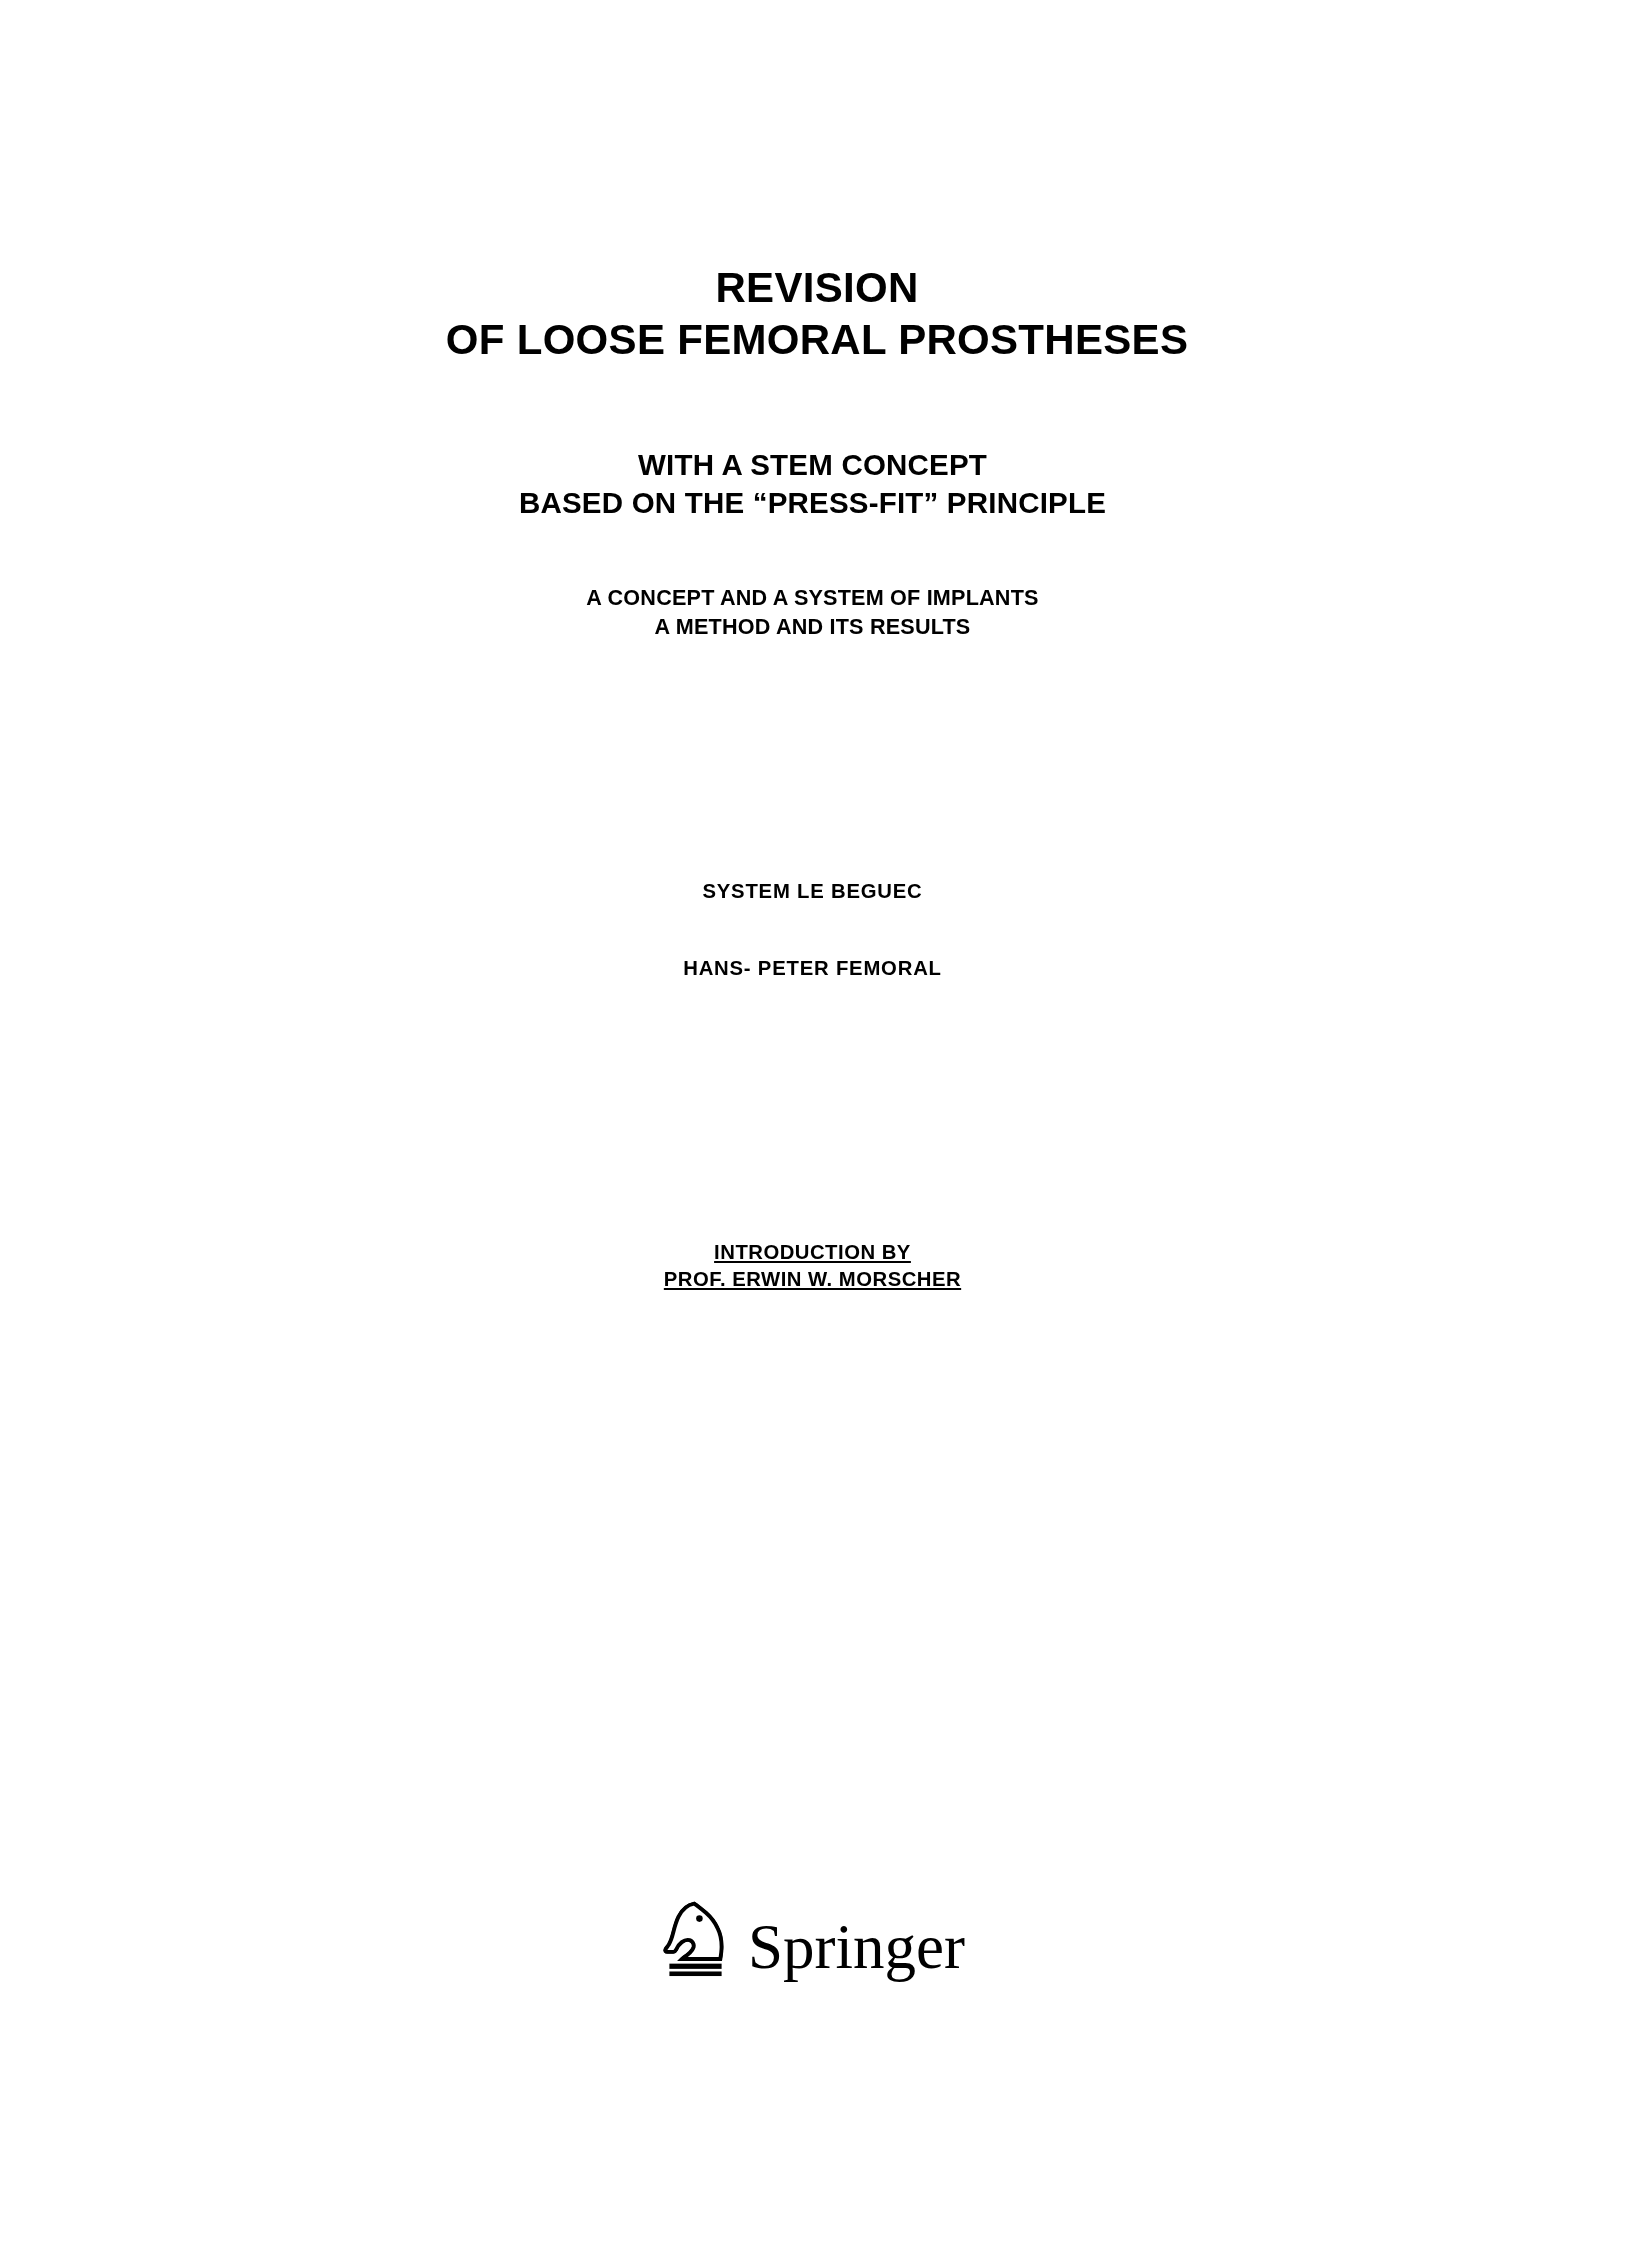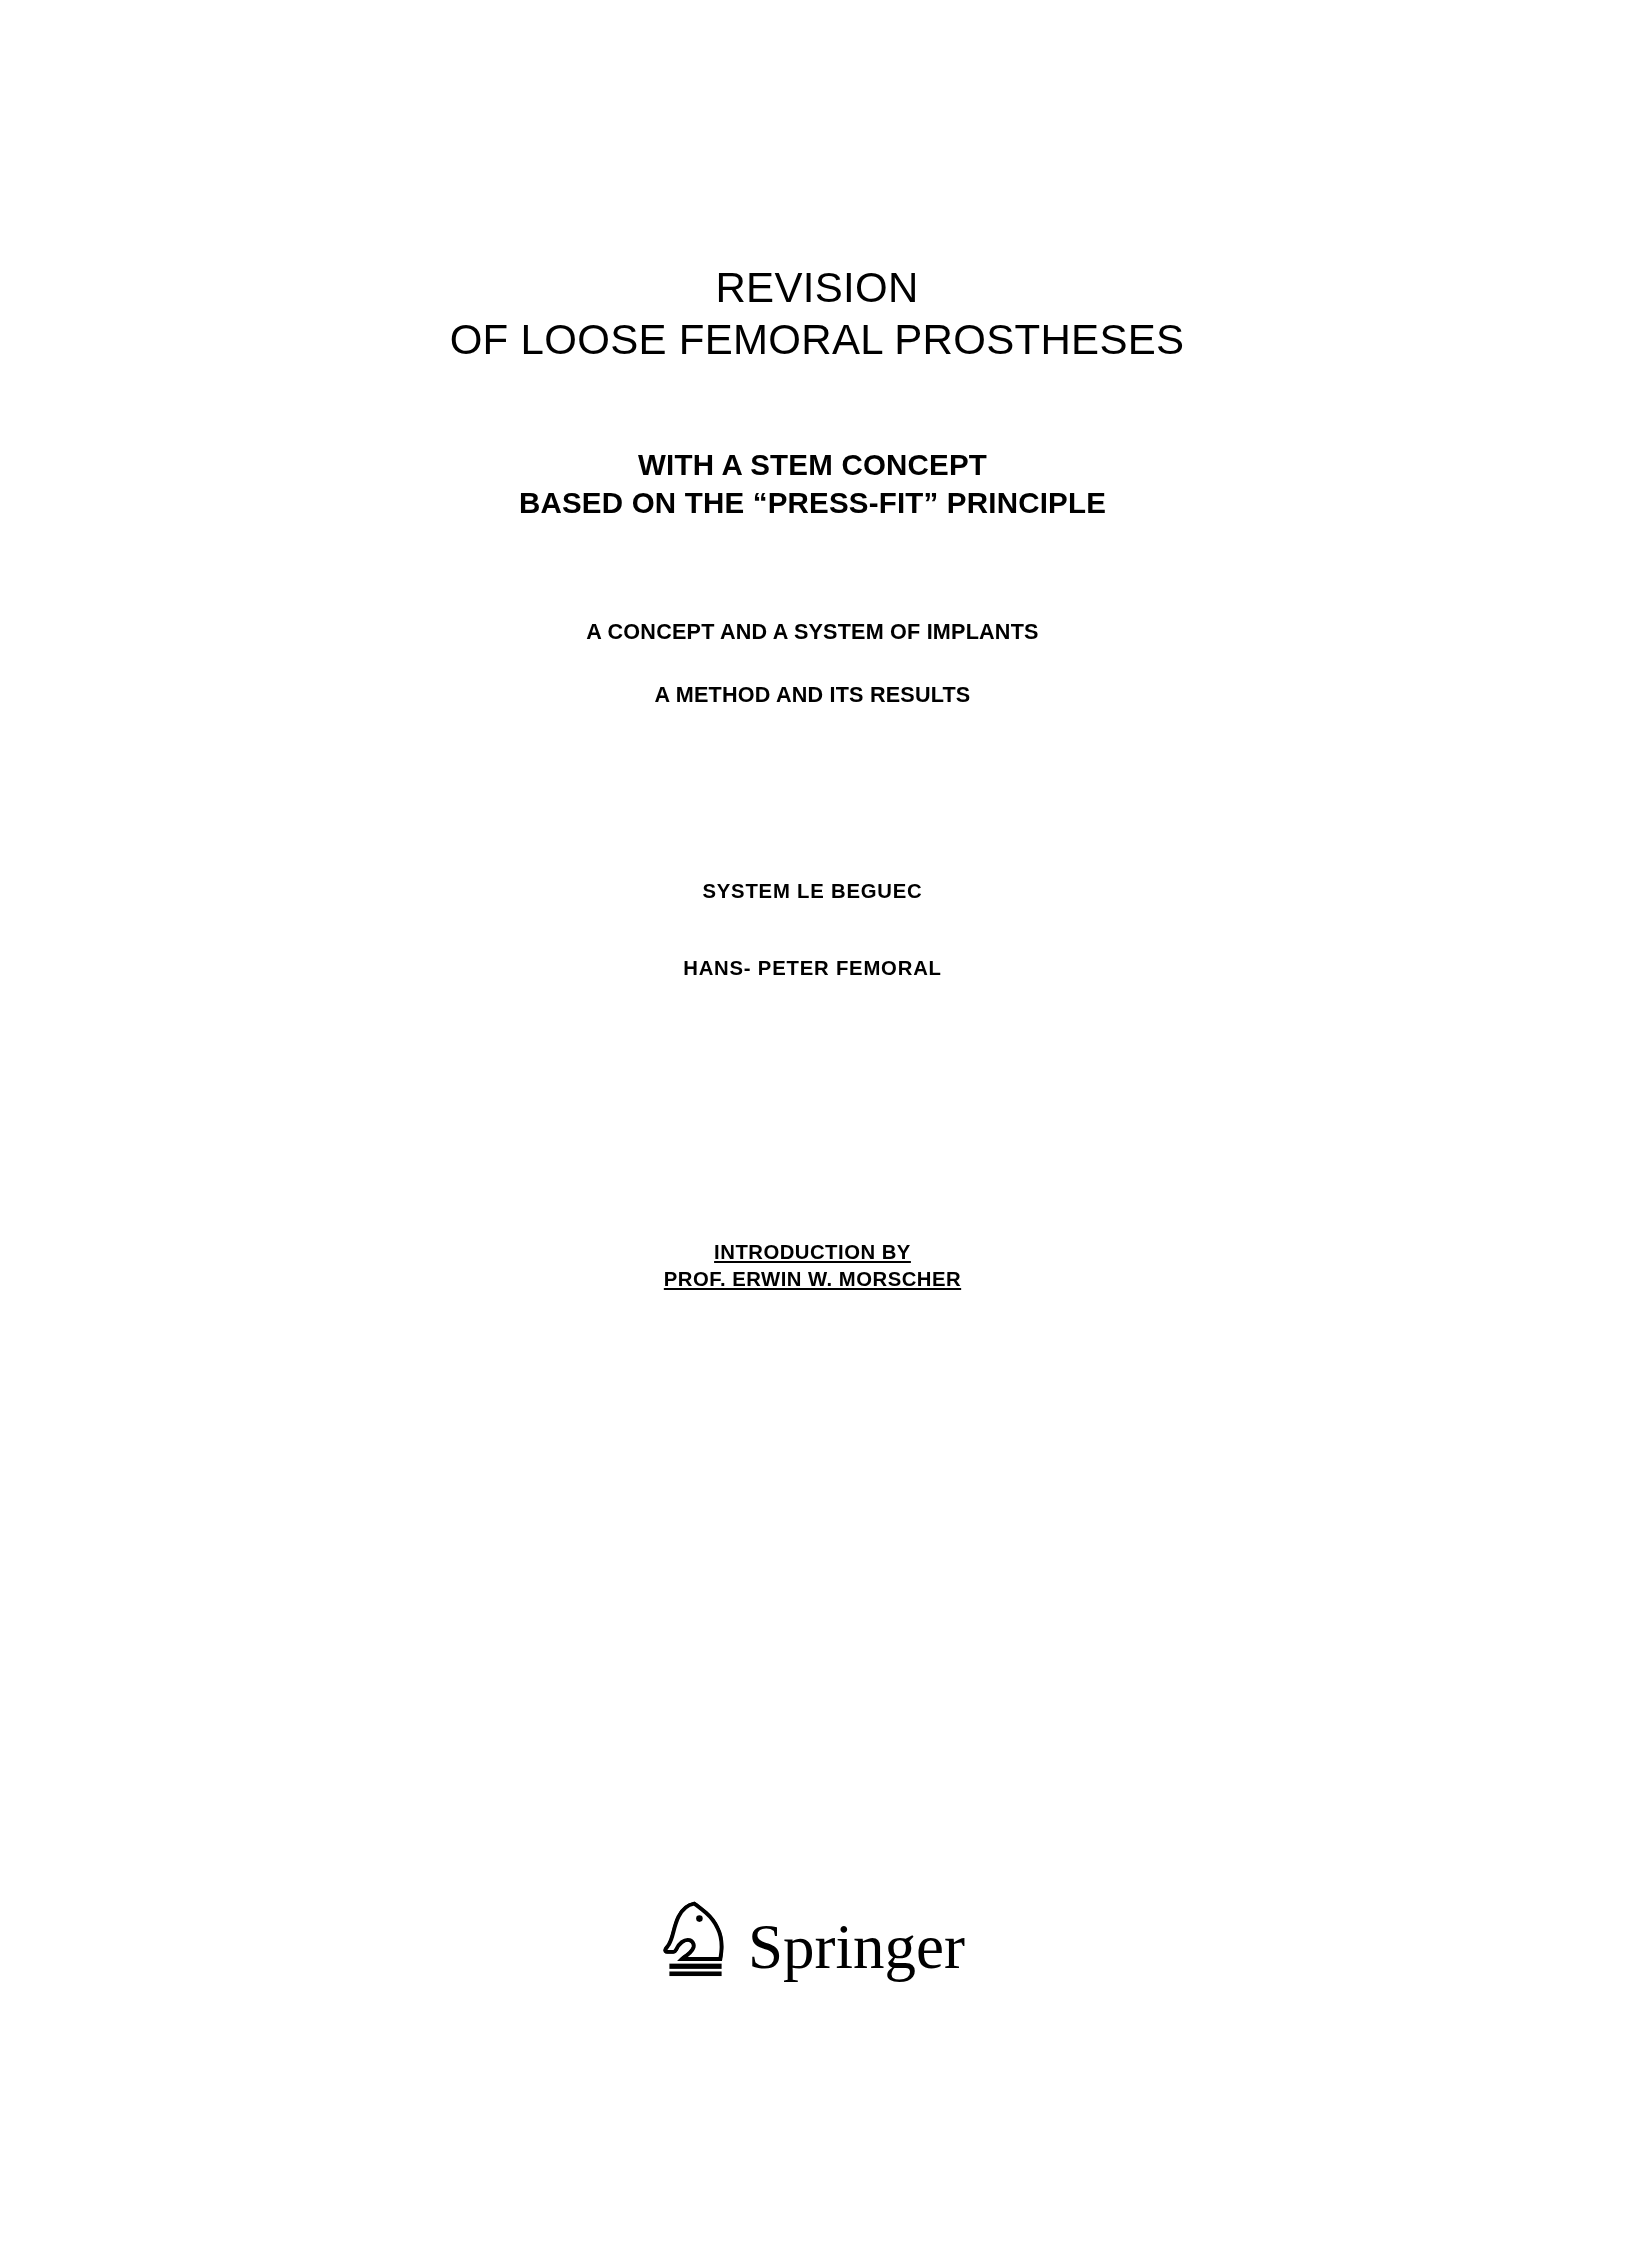--- a/index.html
+++ b/index.html
@@ -24,21 +24,21 @@
   .center-col {
     position: absolute;
     left: 0;
     width: 1625px;
     text-align: center;
   }
   .title-block {
     top: 262px;
   }
   .title-line {
-    font-weight: normal;
+    font-weight: bold;
     font-size: 42px;
     line-height: 1.24;
     letter-spacing: 0.3px;
     padding-left: 9px;
   }
   .subtitle-block {
     top: 446px;
   }
   .subtitle-line {
     font-weight: bold;
@@ -47,21 +47,20 @@
     letter-spacing: 0.2px;
   }
   .descriptor-block {
     top: 583px;
   }
   .descriptor-line {
     font-weight: bold;
     font-size: 21.6px;
     line-height: 1.35;
     letter-spacing: 0.2px;
-    margin-top: 34px;
   }
   .authors-block {
     top: 878px;
   }
   .author-line {
     font-weight: bold;
     font-size: 20.3px;
     line-height: 1.3;
     letter-spacing: 0.8px;
   }

